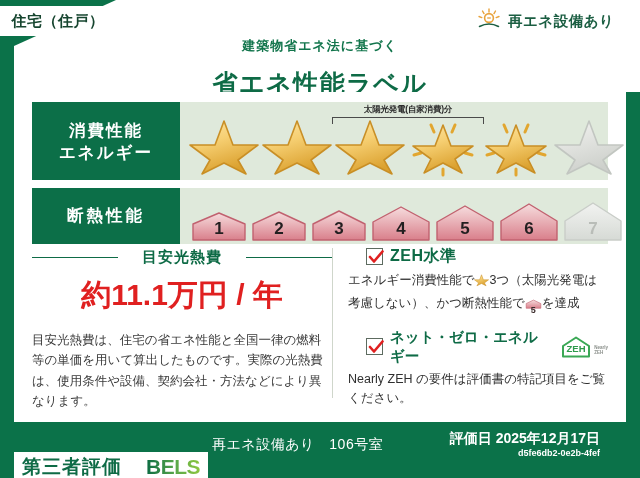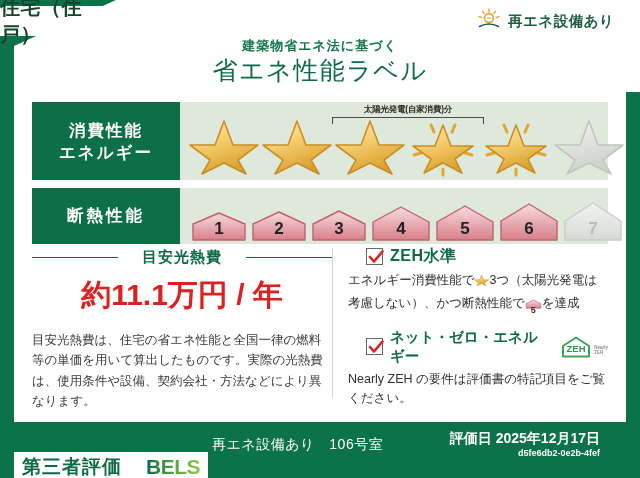--- a/index.html
+++ b/index.html
@@ -20,21 +20,21 @@
     left: 0; top: 0; width: 640px; height: 478px;
     pointer-events: none;
   }
 
   
   .type-tag {
     position: absolute; left: 0px; top: 6px;
     width: 116px; height: 30px;
     background: #ffffff;
     display: flex; align-items: center; justify-content: center;
-    font-size: 20px; font-weight: bold; color: #16452f;
+    font-size: 15px; font-weight: bold; color: #16452f;
     letter-spacing: 0.5px;
   }
 
   
   .renew-badge {
     position: absolute; right: 4px; top: 6px;
     height: 30px; min-width: 168px;
     background: #ffffff;
     display: flex; align-items: center; gap: 6px;
     padding: 0 12px 0 8px;
@@ -47,22 +47,22 @@
   
   .title-block {
     position: absolute; left: 0; top: 38px; width: 640px;
     text-align: center;
   }
   .title-sub {
     font-size: 13px; font-weight: bold; color: #12754c;
     letter-spacing: 1px; line-height: 1.2;
   }
   .title-main {
-    font-size: 25px; font-weight: normal; color: #0e6b46;
-    letter-spacing: 1.5px; line-height: 1.25; margin-top: 1px;
+    font-size: 25px; font-weight: bold; color: #0e6b46;
+    letter-spacing: 1.5px; line-height: 1.25; margin-top: 14px;
   }
 
   
   .card {
     position: absolute;
     left: 14px; top: 92px;
     width: 612px; height: 330px;
     background: #ffffff;
   }
 

